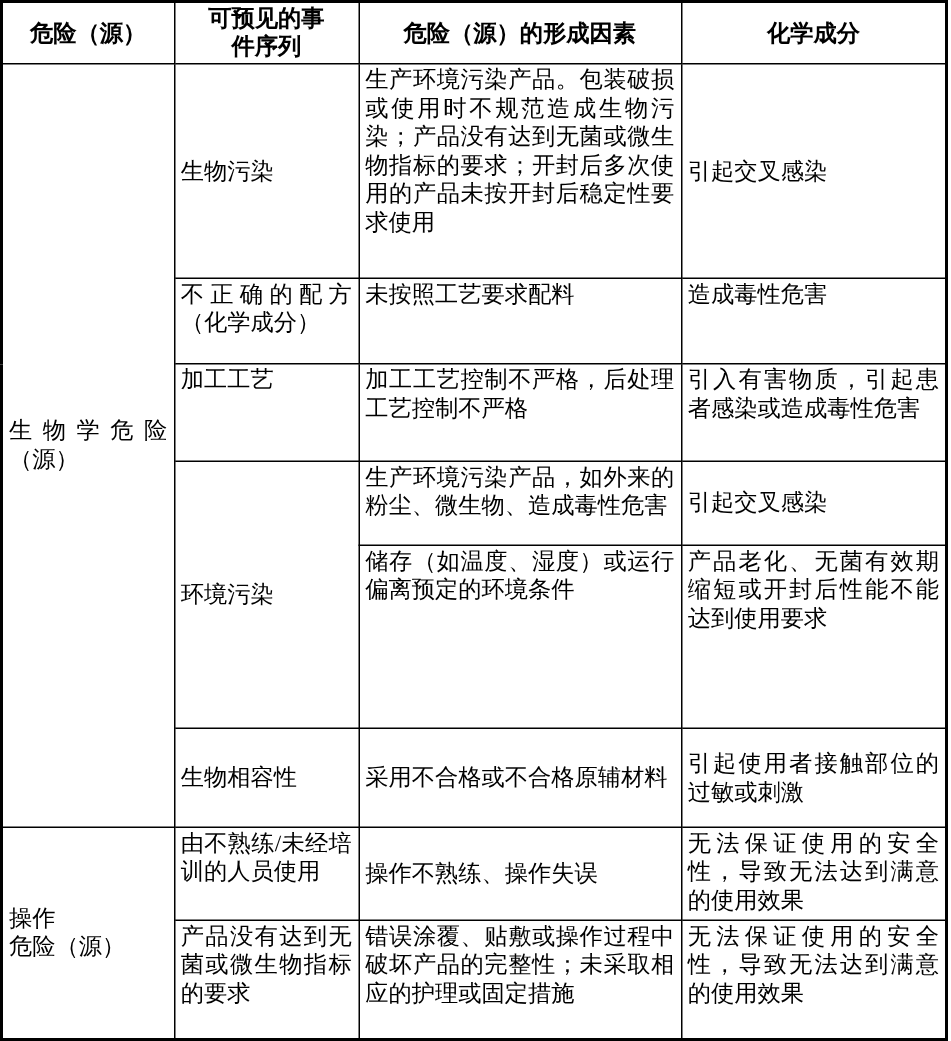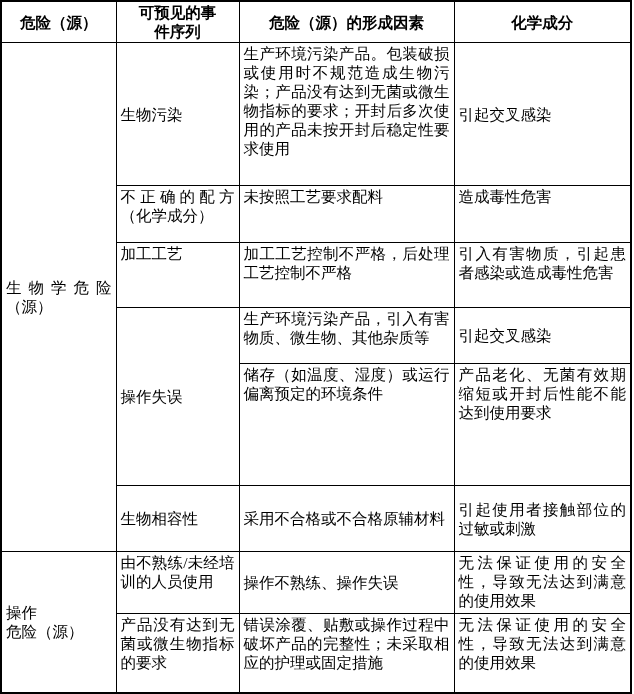--- a/index.html
+++ b/index.html
@@ -79,22 +79,22 @@
       <td class="top">不正确的配方（化学成分）</td>
       <td class="top">未按照工艺要求配料</td>
       <td class="top">造成毒性危害</td>
     </tr>
     <tr class="r2">
       <td class="top">加工工艺</td>
       <td class="top">加工工艺控制不严格，后处理工艺控制不严格</td>
       <td class="top">引入有害物质，引起患者感染或造成毒性危害</td>
     </tr>
     <tr class="r3">
-      <td rowspan="2">操作失误</td>
-      <td class="top">生产环境污染产品，引入有害物质、微生物、其他杂质等</td>
+      <td rowspan="2">环境污染</td>
+      <td class="top">生产环境污染产品，如外来的粉尘、微生物、造成毒性危害</td>
       <td>引起交叉感染</td>
     </tr>
     <tr class="r4">
       <td class="top">储存（如温度、湿度）或运行偏离预定的环境条件</td>
       <td class="top">产品老化、无菌有效期缩短或开封后性能不能达到使用要求</td>
     </tr>
     <tr class="r5">
       <td>生物相容性</td>
       <td>采用不合格或不合格原辅材料</td>
       <td>引起使用者接触部位的过敏或刺激</td>

